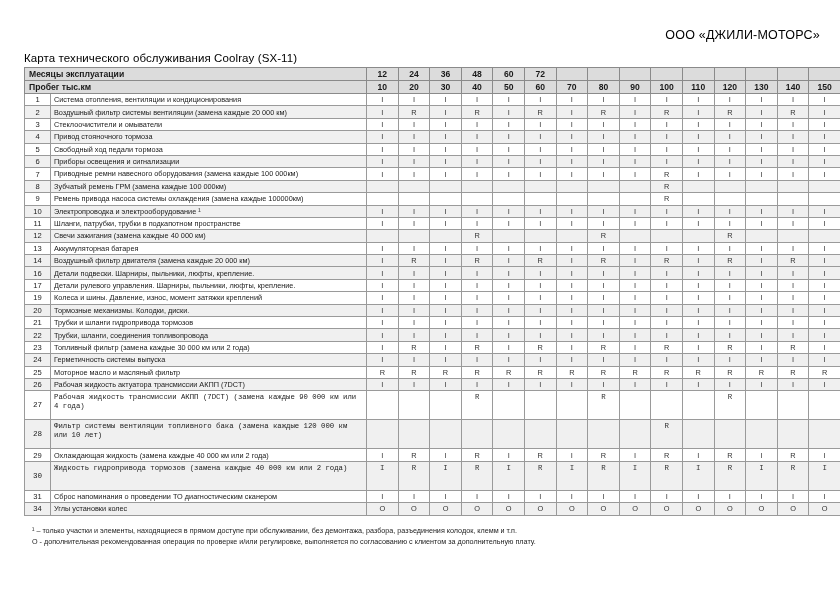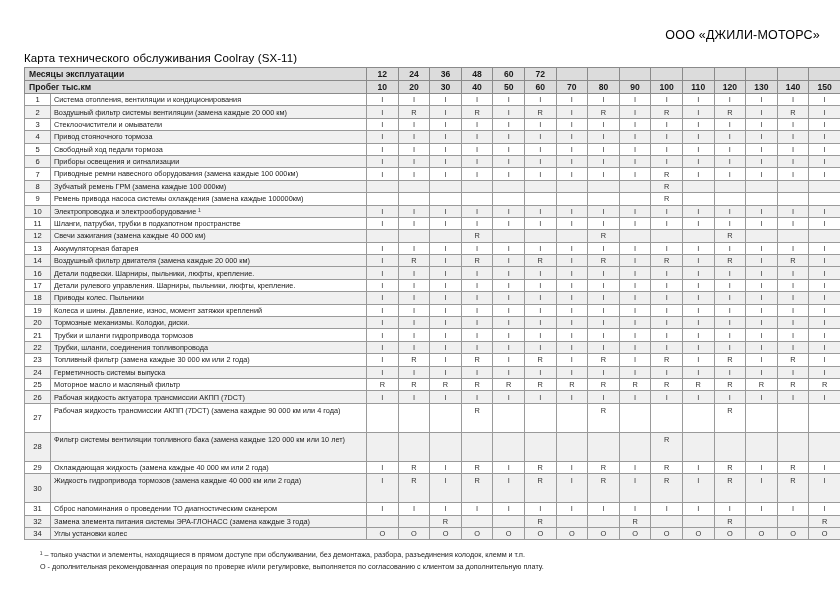--- a/index.html
+++ b/index.html
@@ -96,32 +96,32 @@
     font-size: 7.3px;
     line-height: 1.25;
     color: #1a1a1a;
     white-space: normal;
   }
   tbody tr td.cell {
     text-align: center;
     font-size: 7.4px;
     color: #333;
   }
-  tbody tr.tall td { height: 26px; }
+  tbody tr.tall td { height: 26px; font-family: Liberation Mono, monospace; }
   tbody tr.tall td.name { vertical-align: top; padding-top: 2px; }
   tbody tr.tall td.cell { vertical-align: top; padding-top: 2px; }
 
   .notes {
     margin-left: 12px;
     margin-top: 10px;
     font-size: 7.2px;
     line-height: 1.35;
     color: #222;
   }
-  .notes p { margin: 0 0 6px 16px; }
+  .notes p { margin: 0 0 6px 8px; }
   .notes p.tight { margin-bottom: 2px; }
 </style>
 </head>
 <body>
 
 <div class="page">
 
   <div class="company-header">ООО «ДЖИЛИ-МОТОРС»</div>
 
   <div class="doc-title">Карта технического обслуживания Coolray (SX-11)</div>
@@ -482,39 +482,20 @@
           <td class="cell">I</td>
           <td class="cell">I</td>
           <td class="cell">I</td>
           <td class="cell">I</td>
           <td class="cell">I</td>
           <td class="cell">I</td>
           <td class="cell">I</td>
           <td class="cell">I</td>
           <td class="cell">I</td>
         </tr>
-        <tr class="alt">
-          <td class="num">18</td>
-          <td class="name">Приводы  колес. Пыльники</td>
-          <td class="cell">I</td>
-          <td class="cell">I</td>
-          <td class="cell">I</td>
-          <td class="cell">I</td>
-          <td class="cell">I</td>
-          <td class="cell">I</td>
-          <td class="cell">I</td>
-          <td class="cell">I</td>
-          <td class="cell">I</td>
-          <td class="cell">I</td>
-          <td class="cell">I</td>
-          <td class="cell">I</td>
-          <td class="cell">I</td>
-          <td class="cell">I</td>
-          <td class="cell">I</td>
-        </tr>
         <tr>
           <td class="num">19</td>
           <td class="name">Колеса и шины. Давление, износ, момент затяжки креплений</td>
           <td class="cell">I</td>
           <td class="cell">I</td>
           <td class="cell">I</td>
           <td class="cell">I</td>
           <td class="cell">I</td>
           <td class="cell">I</td>
           <td class="cell">I</td>
@@ -749,39 +730,20 @@
           <td class="cell">I</td>
           <td class="cell">I</td>
           <td class="cell">I</td>
           <td class="cell">I</td>
           <td class="cell">I</td>
           <td class="cell">I</td>
           <td class="cell">I</td>
           <td class="cell">I</td>
         </tr>
         <tr class="alt">
-          <td class="num">32</td>
-          <td class="name">Замена элемента питания системы ЭРА-ГЛОНАСС (замена каждые 3 года)</td>
-          <td class="cell"></td>
-          <td class="cell"></td>
-          <td class="cell">R</td>
-          <td class="cell"></td>
-          <td class="cell"></td>
-          <td class="cell">R</td>
-          <td class="cell"></td>
-          <td class="cell"></td>
-          <td class="cell">R</td>
-          <td class="cell"></td>
-          <td class="cell"></td>
-          <td class="cell">R</td>
-          <td class="cell"></td>
-          <td class="cell"></td>
-          <td class="cell">R</td>
-        </tr>
-        <tr class="alt">
           <td class="num">34</td>
           <td class="name">Углы установки колес</td>
           <td class="cell">O</td>
           <td class="cell">O</td>
           <td class="cell">O</td>
           <td class="cell">O</td>
           <td class="cell">O</td>
           <td class="cell">O</td>
           <td class="cell">O</td>
           <td class="cell">O</td>

